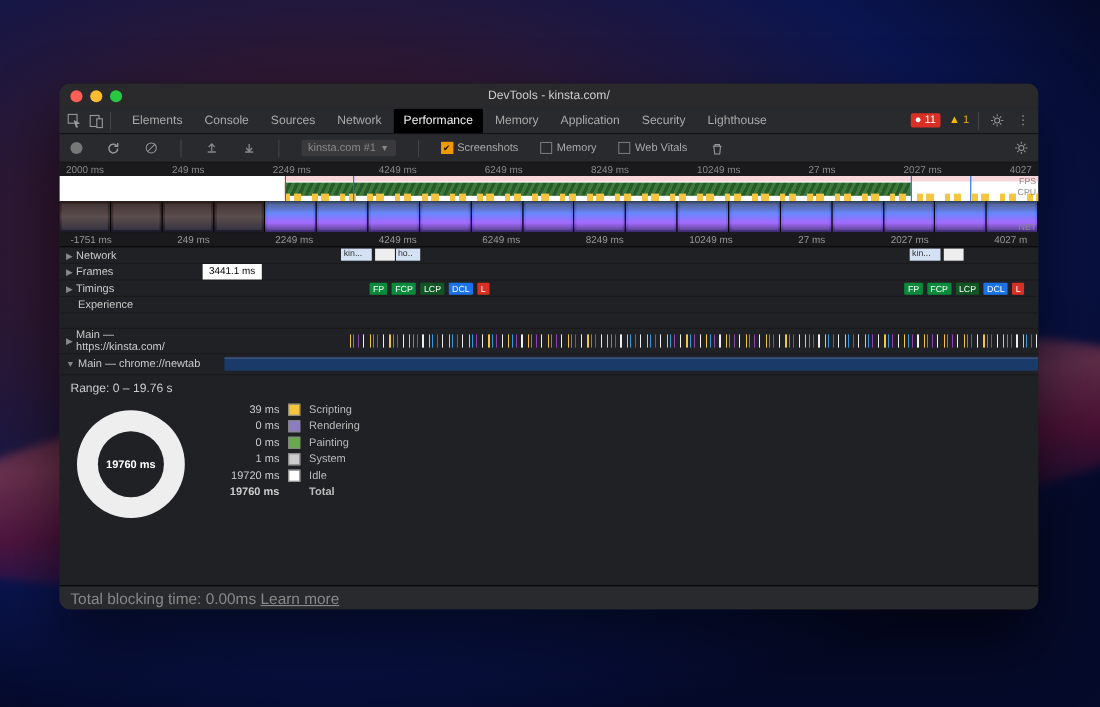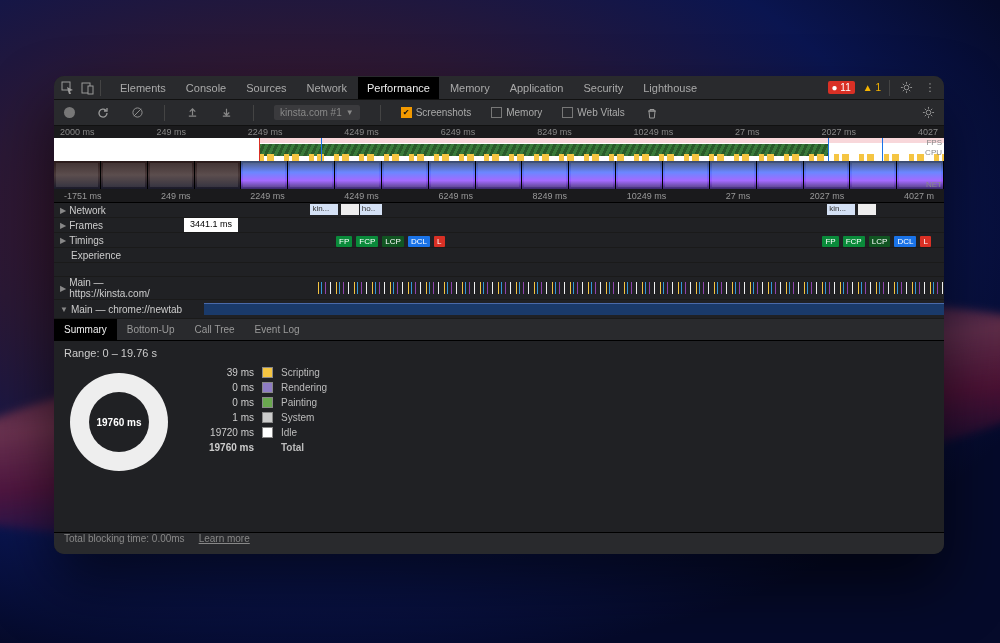--- a/index.html
+++ b/index.html
@@ -85,31 +85,39 @@
   .srow { display:flex; }
   .donut { width:98px; height:98px; border-radius:50%;
     background: conic-gradient(#eee 0 359.8deg, #f5c542 359.8deg 360deg);
     display:flex; align-items:center; justify-content:center; margin:6px 30px 6px 6px;}
   .donut-in { width:60px; height:60px; border-radius:50%; background:#202124; display:flex; align-items:center; justify-content:center; color:#fff; font-size:10px; font-weight:600;}
   .legend { display:flex; flex-direction:column; gap:4px; font-size:10px; }
   .lrow { display:flex; align-items:center; gap:8px; }
   .lval { width:56px; text-align:right; color:#ccc; }
   .lsw { width:11px; height:11px; border:1px solid #888; }
   .footer { position:absolute; left:0; right:0; bottom:0; height:22px; background:#292a2d; border-top:1px solid #000;
-    display:flex; align-items:flex-start; padding:0 10px; color:#888; font-size:10px; gap:14px;}
+    display:flex; align-items:center; padding:0 10px; color:#888; font-size:14px; gap:4px;}
   .footer a { color:#888; text-decoration:underline; }
   .vline { position:absolute; top:0; bottom:0; width:1px; }
 </style>
 </head>
 <body>
 
 <div class="swoosh"></div>
 
 <div class="window">
 
+  <div class="titlebar">
+    <div class="traffic">
+      <div class="dot r"></div>
+      <div class="dot y"></div>
+      <div class="dot g"></div>
+    </div>
+    <div class="title">DevTools - kinsta.com/</div>
+  </div>
 
   <div class="tabrow">
     <div class="ticon">
       <svg width="14" height="14" viewBox="0 0 14 14">
           <rect x="1" y="1" width="8" height="8" fill="none" stroke="#999"></rect>
           <path d="M6 6 L12 9 L9 10 L10 13 L8 13 L7 10 Z" fill="#999"></path>
         </svg>
     </div>
     <div class="ticon">
       <svg width="14" height="14" viewBox="0 0 14 14">
@@ -331,26 +339,20 @@
       <div class="tlabel">
           <span class="tri">▼</span>
           <span>Main — chrome://newtab</span>
         </div>
       <div class="tarea" style="height:18px">
           <div class="bar newtab" style="left:0;right:0;top:3px"></div>
         </div>
     </div>
   </div>
 
-  <div class="stabs">
-    <div class="stab active">Summary</div>
-    <div class="stab">Bottom-Up</div>
-    <div class="stab">Call Tree</div>
-    <div class="stab">Event Log</div>
-  </div>
 
   <div class="sbody">
     <div class="range">Range: 0 – 19.76 s</div>
     <div class="srow">
       <div class="donut">
         <div class="donut-in">19760 ms</div>
       </div>
       <div class="legend">
         <div class="lrow">
             <span class="lval">39 ms</span>

